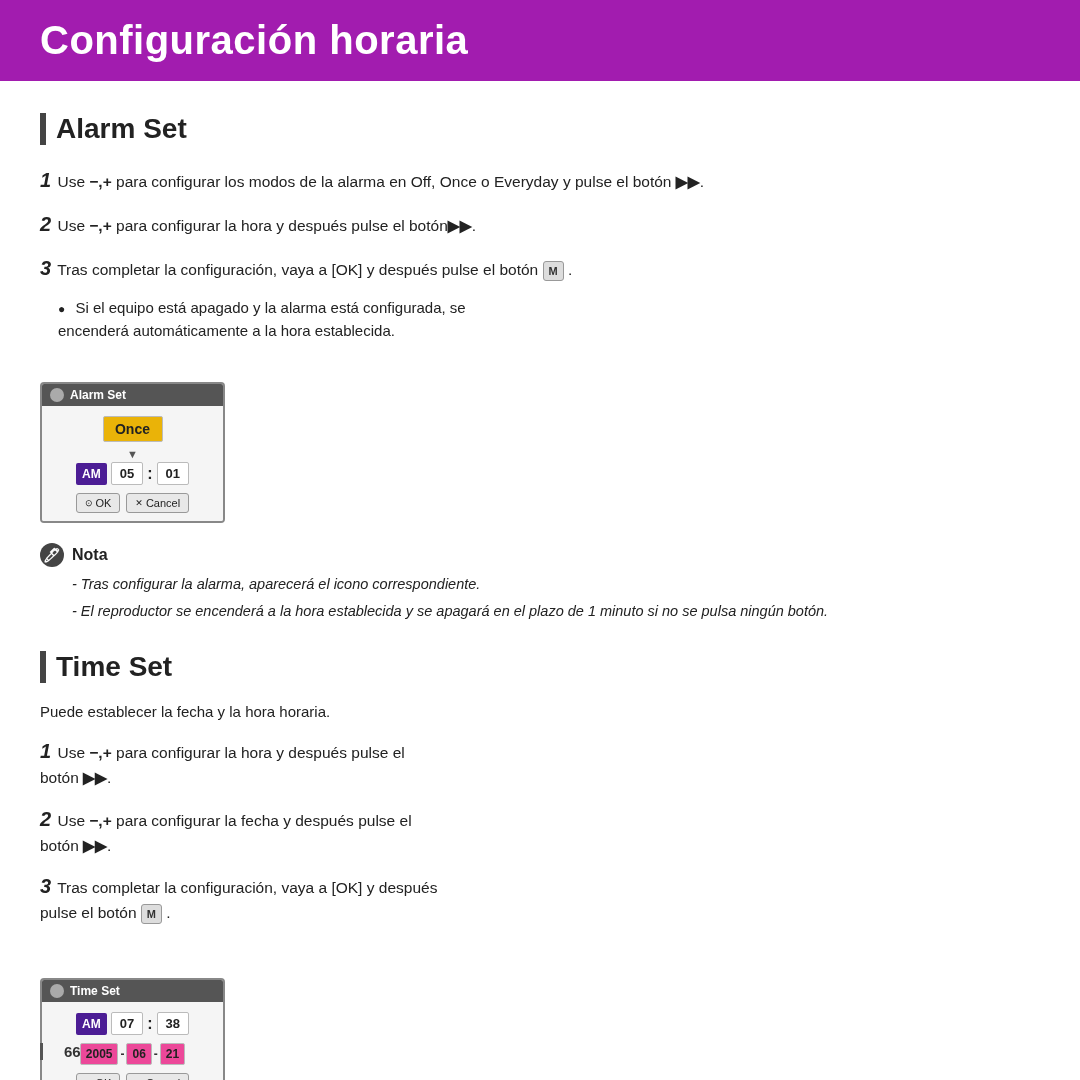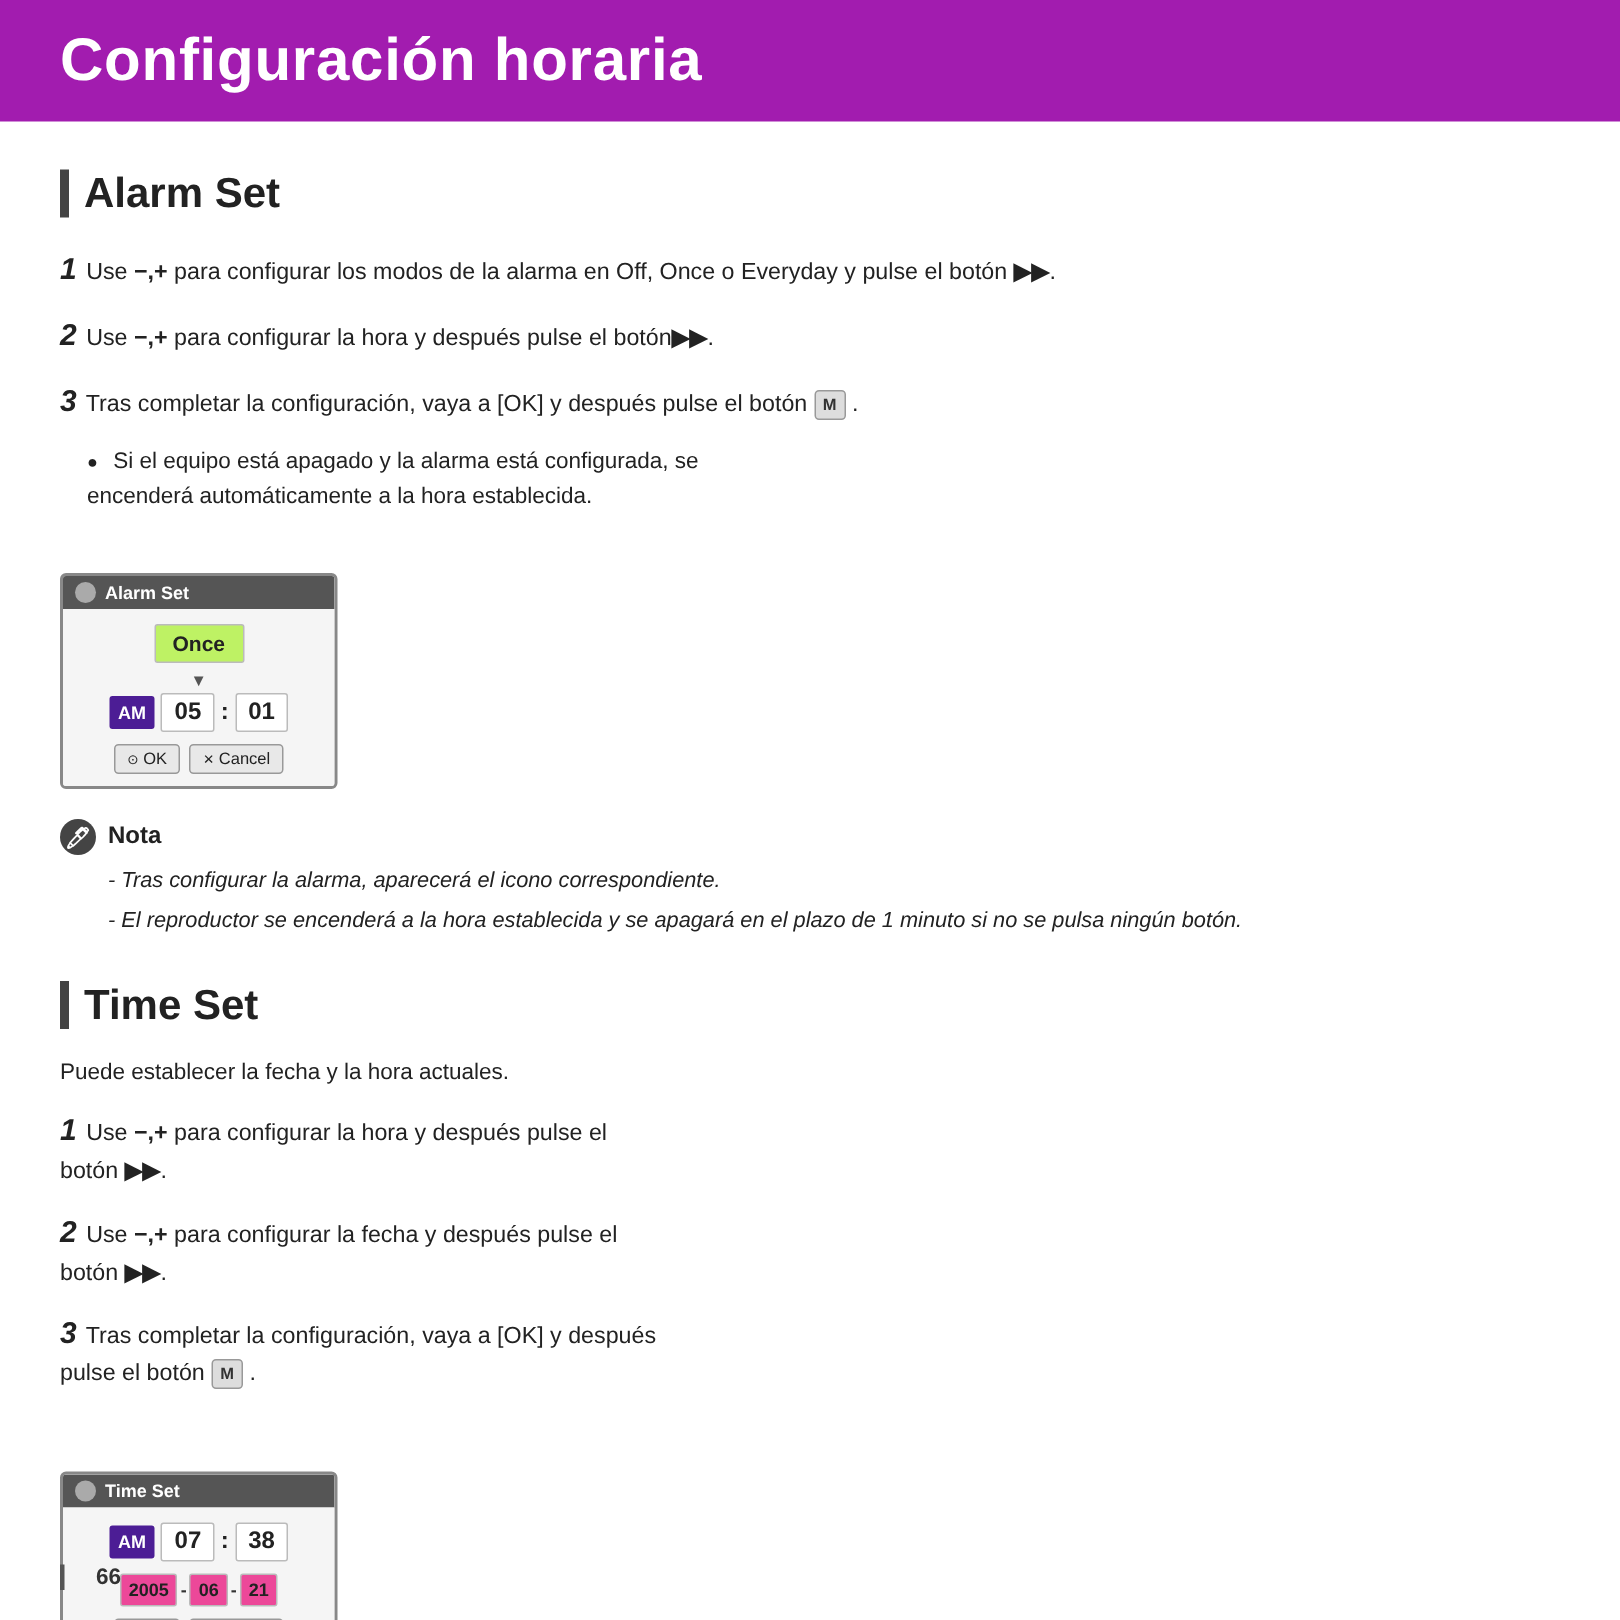--- a/index.html
+++ b/index.html
@@ -167,21 +167,21 @@
     }
     .device-body {
       padding: 10px 10px 8px 10px;
       background: #f5f5f5;
     }
     .device-row {
       text-align: center;
       margin-bottom: 6px;
     }
     .device-value-box {
-      background: #bef264;
+      background: #eab308;
       border: 1px solid #bbb;
       border-radius: 2px;
       padding: 4px 10px;
       font-size: 14px;
       font-weight: bold;
       display: inline-block;
       min-width: 60px;
       text-align: center;
     }
     .device-arrow-down {
@@ -201,21 +201,21 @@
       background: #4c1d95;
       color: white;
       font-size: 12px;
       font-weight: bold;
       padding: 4px 6px;
       border-radius: 2px;
     }
     .device-time-num {
       background: white;
       border: 1px solid #bbb;
-      font-size: 16px;
+      font-size: 13px;
       font-weight: bold;
       padding: 3px 8px;
       border-radius: 2px;
     }
     .device-buttons-row {
       display: flex;
       justify-content: center;
       gap: 6px;
     }
     .device-btn {
@@ -346,21 +346,21 @@
       </div>
     </div>
   </div>
 
   <div>
     <div class="section-title">
       <span class="section-bar"></span>
       <span>Time Set</span>
     </div>
 
-    <p style="font-size:15px; margin-bottom:16px;">Puede establecer la fecha y la hora actuales.</p>
+    <p style="font-size:15px; margin-bottom:16px;">Puede establecer la fecha y la hora horaria.</p>
 
     <div class="section-body">
 
       <div class="steps-col">
         <div class="step">
           <span class="step-number">1</span>
           <span class="step-text">Use <strong>−,+</strong> para configurar la hora y después pulse el<br>
           botón <strong>▶▶</strong>.</span>
         </div>
         <div class="step">

